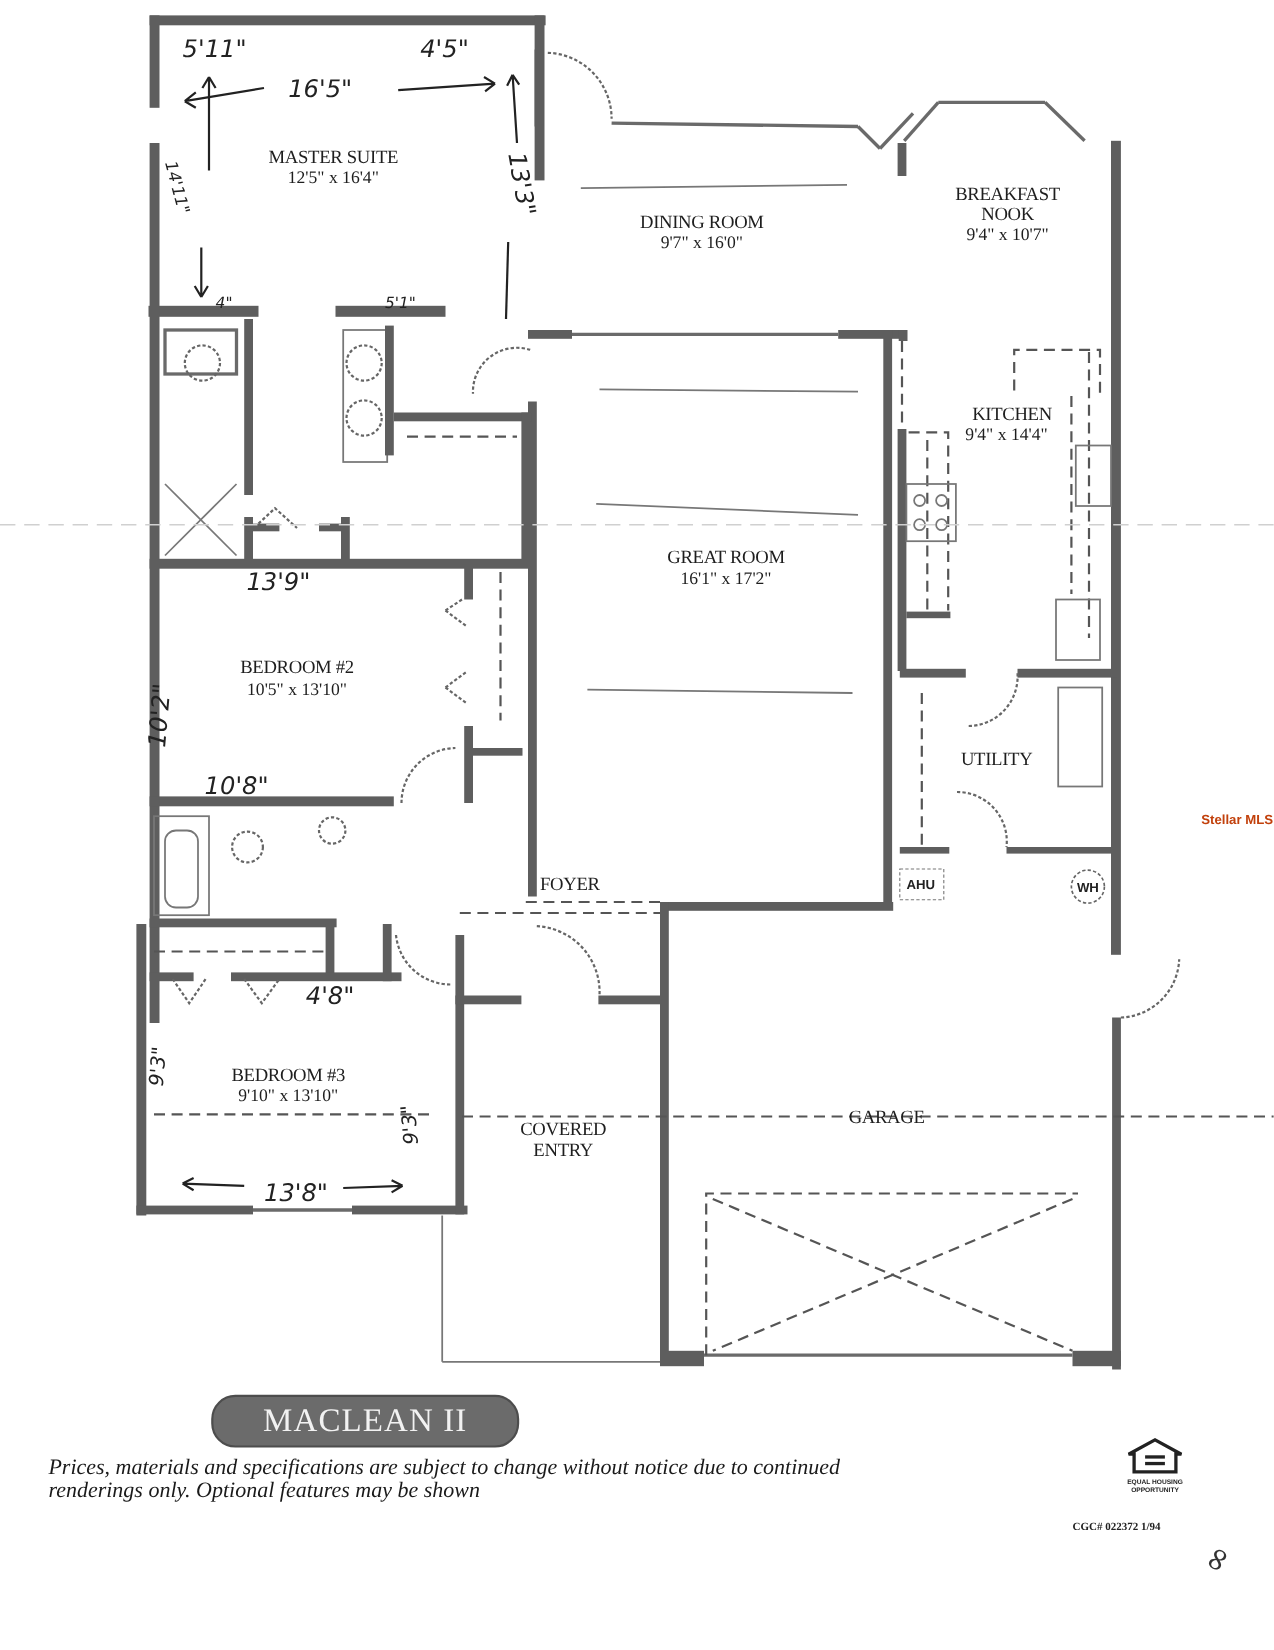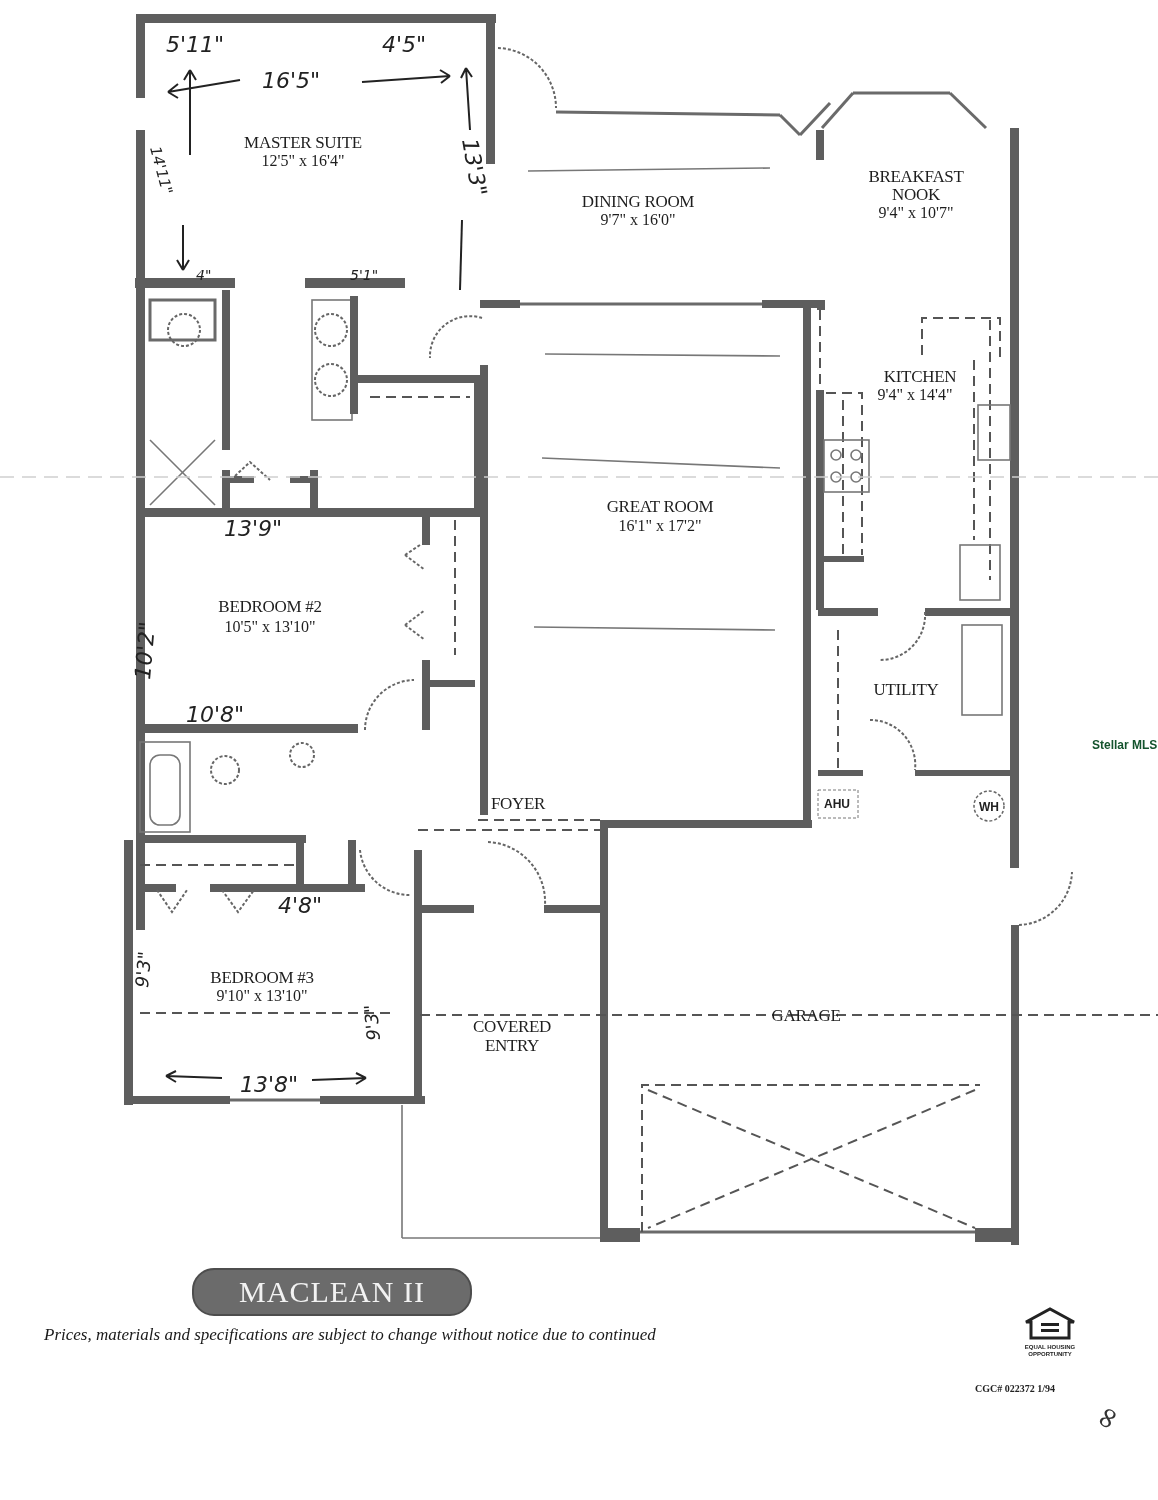--- a/index.html
+++ b/index.html
@@ -9,26 +9,26 @@
   .thin { stroke:#6a6a6a; stroke-width:3; fill:none; }
   .dash { stroke:#555; stroke-width:2; fill:none; stroke-dasharray:10 6; }
   .fine { stroke:#777; stroke-width:1.6; fill:none; }
   .swing { stroke:#666; stroke-width:2; fill:none; stroke-dasharray:3 2; }
   .room-name { font-family:"Liberation Serif", serif; font-size:17px; fill:#1e1e1e; text-anchor:middle; letter-spacing:-0.3px; }
   .room-dim { font-family:"Liberation Serif", serif; font-size:16px; fill:#1e1e1e; text-anchor:middle; }
   .hand { font-family:"DejaVu Sans", sans-serif; font-size:22px; fill:#222; font-style:italic; }
   .small { font-family:"Liberation Sans", sans-serif; font-size:12px; fill:#222; text-anchor:middle; font-weight:bold; }
   .banner { position:absolute; left:192px; top:1268px; width:276px; height:44px; border-radius:22px; background:#6b6b6b; border:2px solid #4d4d4d; display:flex; align-items:center; justify-content:center;text-align:center; }
   .banner span { font-family:"Liberation Serif", serif; font-size:30px; color:#f2f2f2; letter-spacing:1px; }
-  .disclaimer { position:absolute; left:44px; top:1324px; width:660px; font-family:"Liberation Serif", serif; font-style:italic; font-size:17px; line-height:21px; color:#1a1a1a; }
+  .disclaimer { position:absolute; left:44px; top:1324px; width:660px; font-family:"Liberation Serif", serif; font-style:italic; font-size:20px; line-height:21px; color:#1a1a1a; }
   .disclaimer div { white-space:nowrap; }
   .eho { position:absolute; left:1020px; top:1306px; width:60px; text-align:center; }
   .eho .cap { font-family:"Liberation Sans", sans-serif; font-size:6px; line-height:7px; font-weight:bold; color:#222; }
   .code { position:absolute; left:975px; top:1383px; font-family:"Liberation Serif", serif; font-size:10px; font-weight:bold; color:#222; white-space:nowrap; }
-  .watermark { position:absolute; left:1092px; top:738px; font-family:"Liberation Sans", sans-serif; font-size:12px; color:#14532d; font-weight:bold; }
+  .watermark { position:absolute; left:1092px; top:738px; font-family:"Liberation Sans", sans-serif; font-size:12px; color:#c2410c; font-weight:bold; }
   .scribble { position:absolute; left:1094px; top:1400px; font-family:"DejaVu Serif", serif; font-size:30px; color:#333; transform:rotate(-60deg); }
 </style>
 </head>
 <body>
 
 <svg id="plan" viewBox="0 0 1158 1500" xmlns="http://www.w3.org/2000/svg">
 
   <g>
     <rect class="wall" x="136" y="14" width="360" height="9"></rect>
     <rect class="wall" x="136" y="14" width="9" height="84"></rect>
@@ -244,20 +244,21 @@
 </svg>
 
 <div class="watermark">Stellar MLS</div>
 
 <div class="banner">
   <span>MACLEAN II</span>
 </div>
 
 <div class="disclaimer">
   <div>Prices, materials and specifications are subject to change without notice due to continued</div>
+  <div>renderings only.  Optional features may be shown</div>
 </div>
 
 <div class="eho">
   <svg width="56" height="34" viewBox="0 0 56 34">
     <path d="M4 16 L28 3 L52 16 L47 16 L47 32 L9 32 L9 16 Z" fill="none" stroke="#222" stroke-width="3"></path>
     <rect x="19" y="17" width="18" height="3" fill="#222"></rect>
     <rect x="19" y="23" width="18" height="3" fill="#222"></rect>
   </svg>
   <div class="cap">EQUAL HOUSING OPPORTUNITY</div>
 </div>

